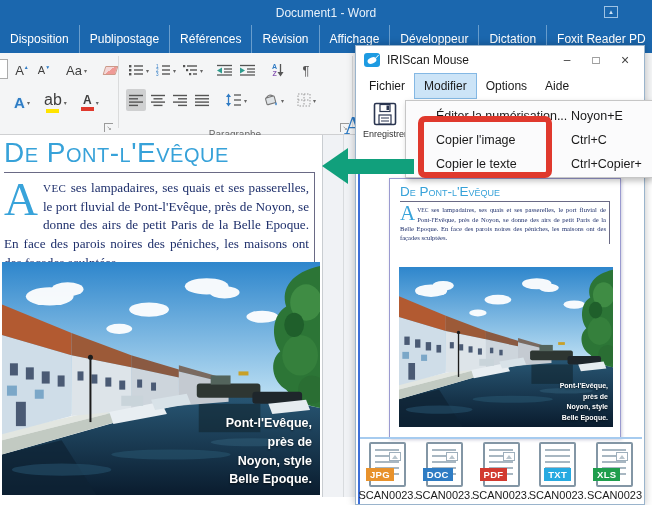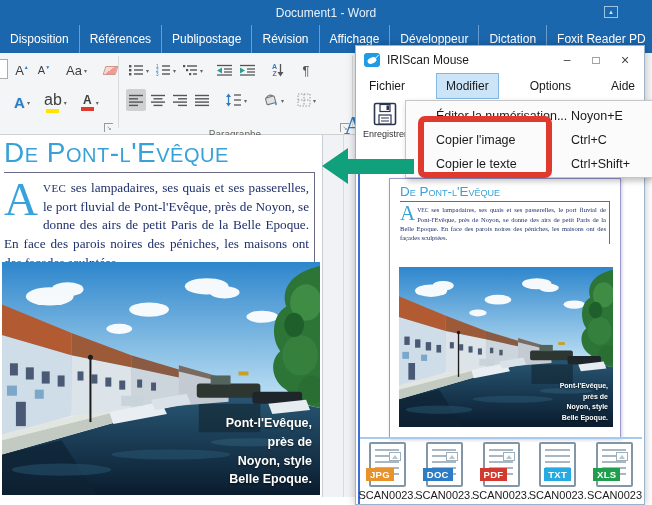--- a/index.html
+++ b/index.html
@@ -45,21 +45,21 @@
   .lead-caps { font-size:11px; letter-spacing:.5px; }
   #doc-photo { position:absolute; left:2px; top:127px; width:318px; height:233px; overflow:hidden; }
   #doc-photo svg, #mini-photo svg { display:block; width:100%; height:100%; }
   .photo-caption { position:absolute; right:8px; bottom:6px; text-align:right; color:#fff; font-weight:bold; font-size:12.5px; line-height:1.5; text-shadow:0 1px 2px rgba(0,0,0,.6); }
 
   
   #iriscan-window { left:355px; top:45px; width:290px; height:460px; background:#fff; border:1px solid #9ab4cc; z-index:20; box-shadow:0 0 8px rgba(0,0,0,.25); }
   #iriscan-titlebar { position:absolute; left:0; top:0; width:100%; height:27px; display:flex; align-items:center; padding:0 8px; gap:7px; background:#fff; }
   #iriscan-title { font-size:12px; color:#1a1a1a; flex:1; }
   .win-ctl { width:22px; text-align:center; font-size:12px; color:#444; }
-  #iriscan-menubar { position:absolute; left:0; top:27px; width:100%; height:26px; display:flex; align-items:stretch; padding-left:4px; font-size:12px; color:#1a1a1a; background:#fff;justify-content:space-between; }
+  #iriscan-menubar { position:absolute; left:0; top:27px; width:100%; height:26px; display:flex; align-items:stretch; padding-left:4px; font-size:12px; color:#1a1a1a; background:#fff; }
   .menu-item { display:flex; align-items:center; padding:0 9px; }
   .menu-item.active { background:#cce4f7; border:1px solid #84b8e4; }
   #save-button { position:absolute; left:5px; top:55px; width:48px; display:flex; flex-direction:column; align-items:center; gap:2px; }
   #save-label { font-size:9px; color:#333; }
   #preview-left-line { position:absolute; left:2px; top:126px; width:2px; height:332px; background:#3e6fd8; }
   #mini-page { position:absolute; left:33px; top:132px; width:232px; height:261px; background:#fff; border:1px solid #9a9ad0; box-shadow:1px 1px 3px rgba(60,60,120,.25); overflow:hidden; }
   #mini-heading { margin:5px 8px 1px 10px; font-size:13.5px; font-variant:small-caps; color:#37a2d9; white-space:nowrap; }
   #mini-para { margin:2px 10px 0 10px; border-top:1px solid #6a6a85; border-right:1px solid #6a6a85; padding:3px 3px 2px 0; }
   .mini-body { font-family:"Liberation Serif", serif; font-size:6.6px; line-height:1.4; color:#1e2f6b; text-align:justify; }
   .mini-drop { float:left; font-family:"Liberation Serif", serif; font-size:21px; line-height:.75; color:#38a3da; margin:1px 2px 0 0; }
@@ -164,22 +164,22 @@
 
 <div id="word-window" class="abs">
 
   <div id="word-titlebar" class="abs">
     <span id="word-title">Document1 - Word</span>
     <span id="ribbon-display-icon">▴</span>
   </div>
 
   <div id="tab-bar" class="abs">
     <span class="ribbon-tab">Disposition</span>
+    <span class="ribbon-tab">Publipostage</span>
     <span class="ribbon-tab">Références</span>
-    <span class="ribbon-tab">Publipostage</span>
     <span class="ribbon-tab">Révision</span>
     <span class="ribbon-tab">Affichage</span>
     <span class="ribbon-tab">Développeur</span>
     <span class="ribbon-tab">Dictation</span>
     <span class="ribbon-tab">Foxit Reader PD</span>
 
   </div>
 
   <div id="ribbon" class="abs">
     <span class="fontbox-fragment"></span>
@@ -502,21 +502,21 @@
   <div class="popup-item">
     <span>Éditer la numérisation...</span>
     <span class="popup-shortcut">Noyon+E</span>
   </div>
   <div class="popup-item">
     <span>Copier l'image</span>
     <span class="popup-shortcut">Ctrl+C</span>
   </div>
   <div class="popup-item">
     <span>Copier le texte</span>
-    <span class="popup-shortcut">Ctrl+Shift+</span>
+    <span class="popup-shortcut">Ctrl+Copier+</span>
   </div>
 </div>
 
 <div id="green-arrow" class="abs">
   <span id="arrow-head"></span>
   <span id="arrow-body"></span>
 </div>
 <div id="red-highlight" class="abs"></div>
 
 </body></html>

